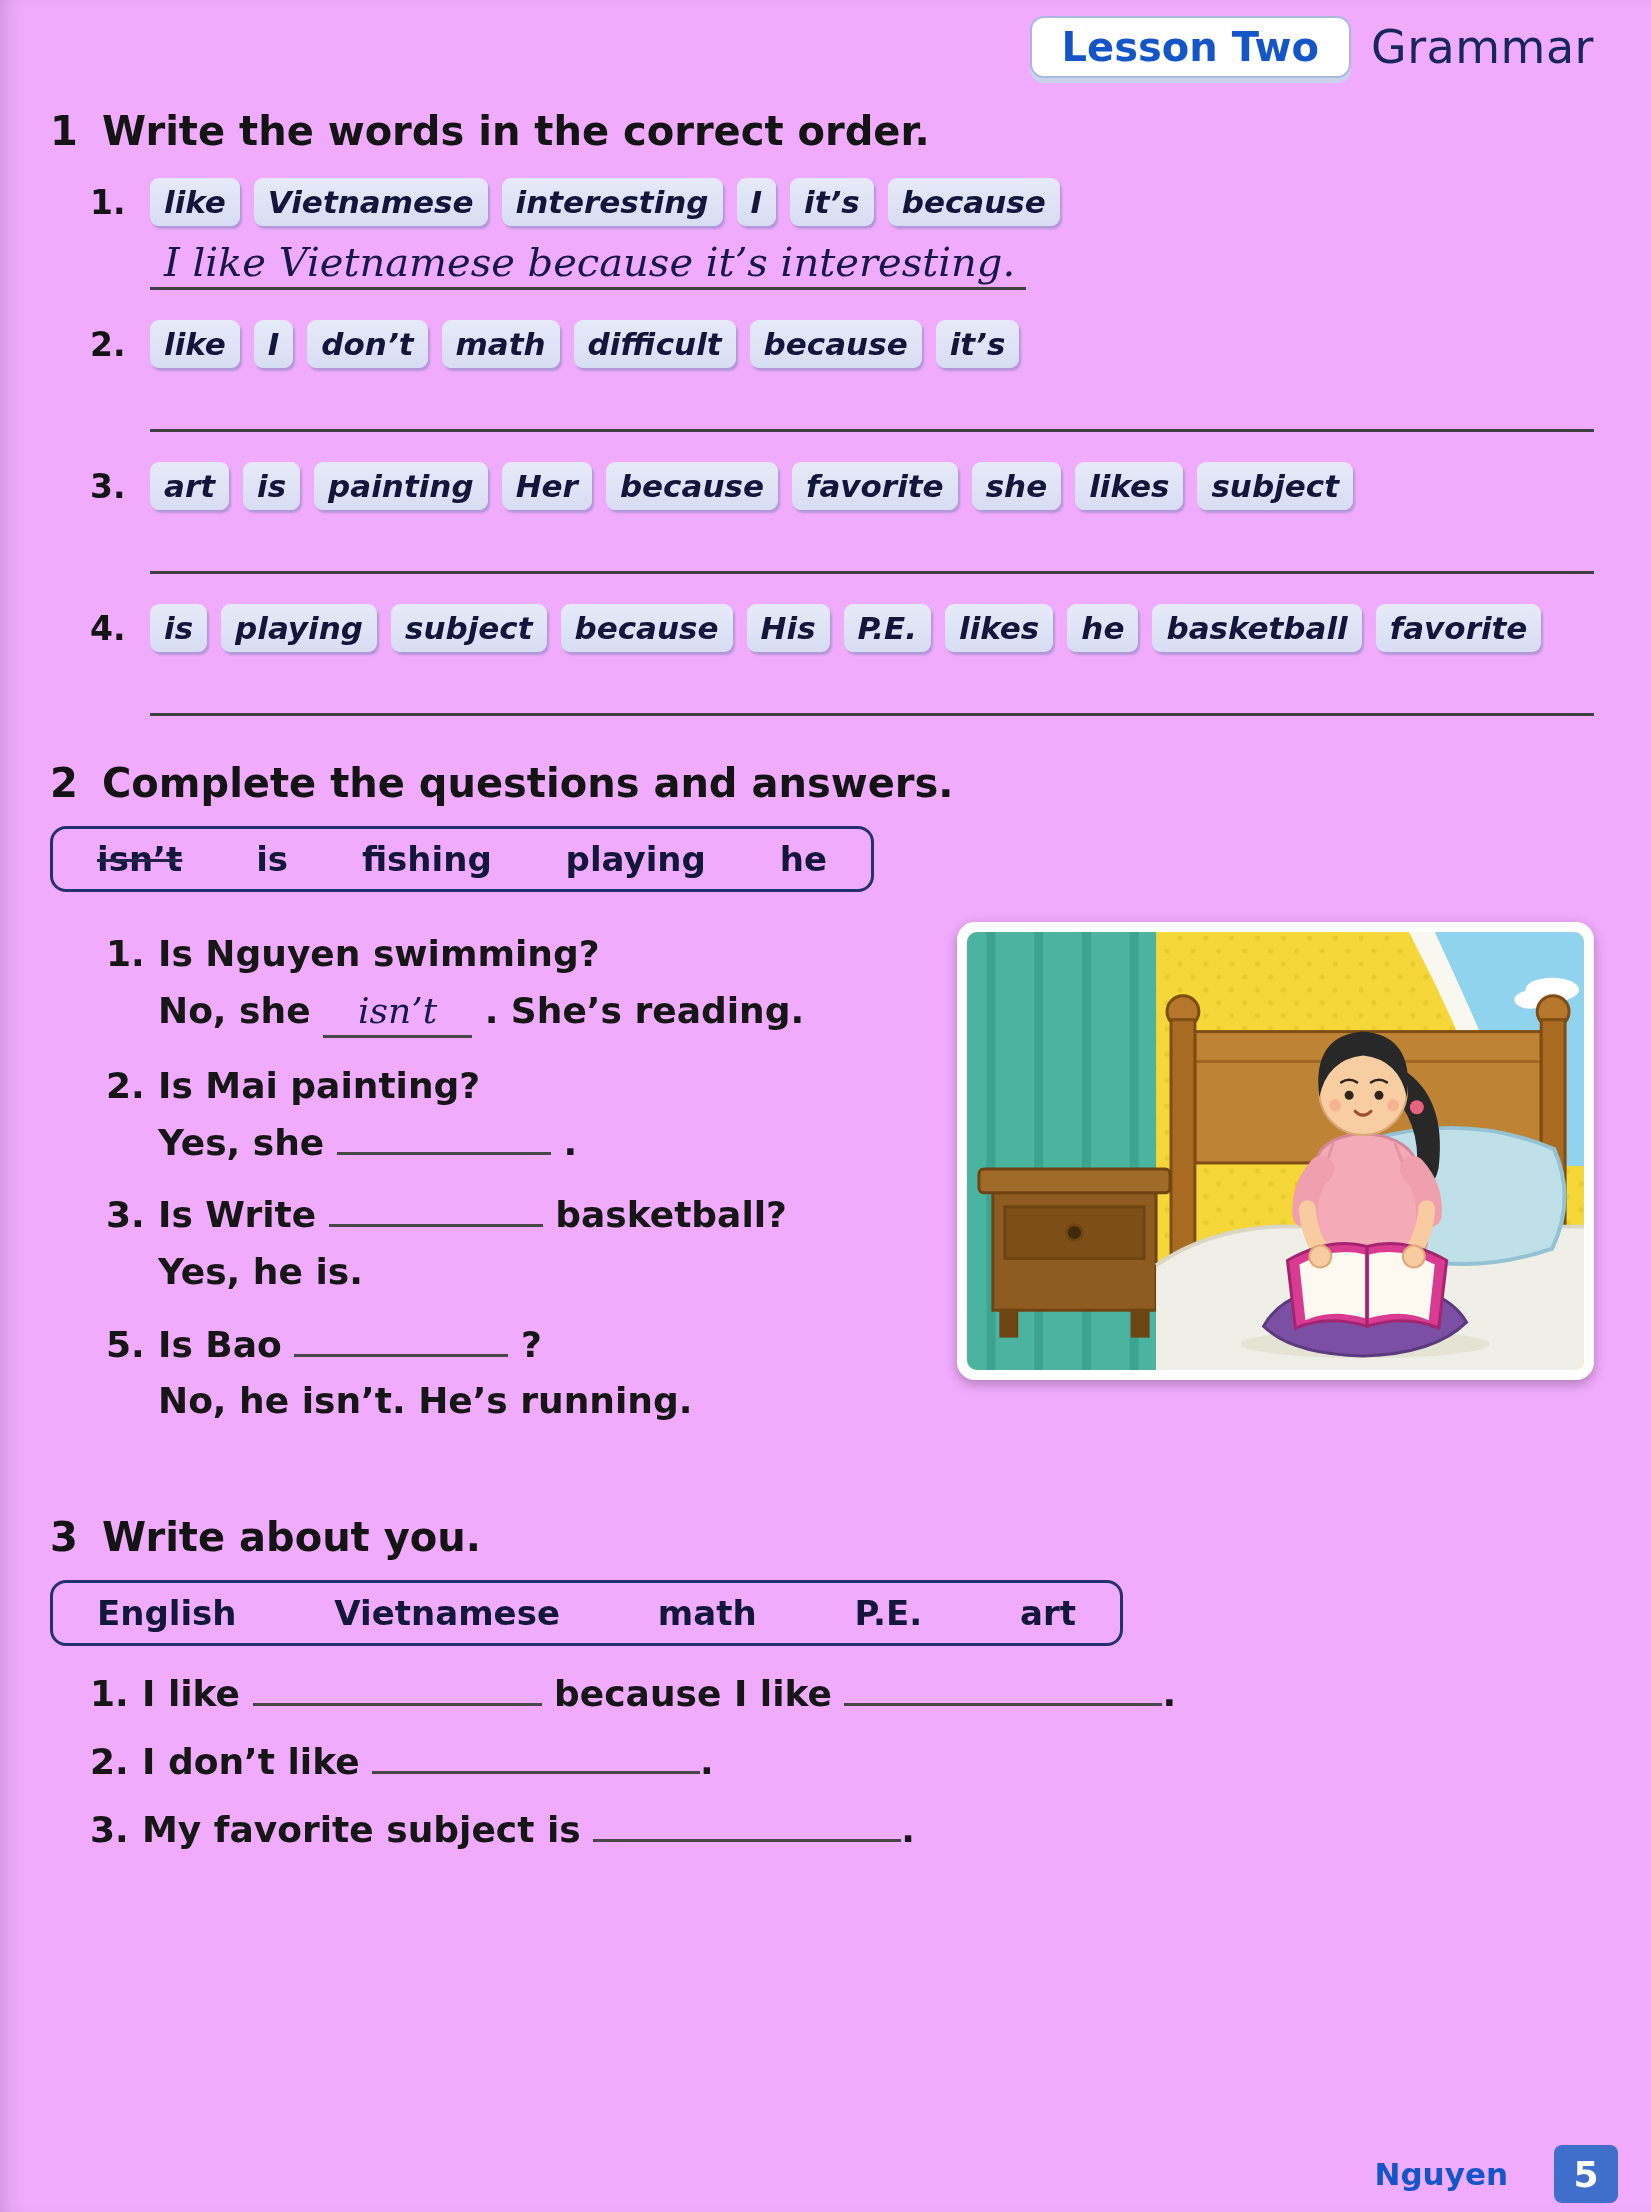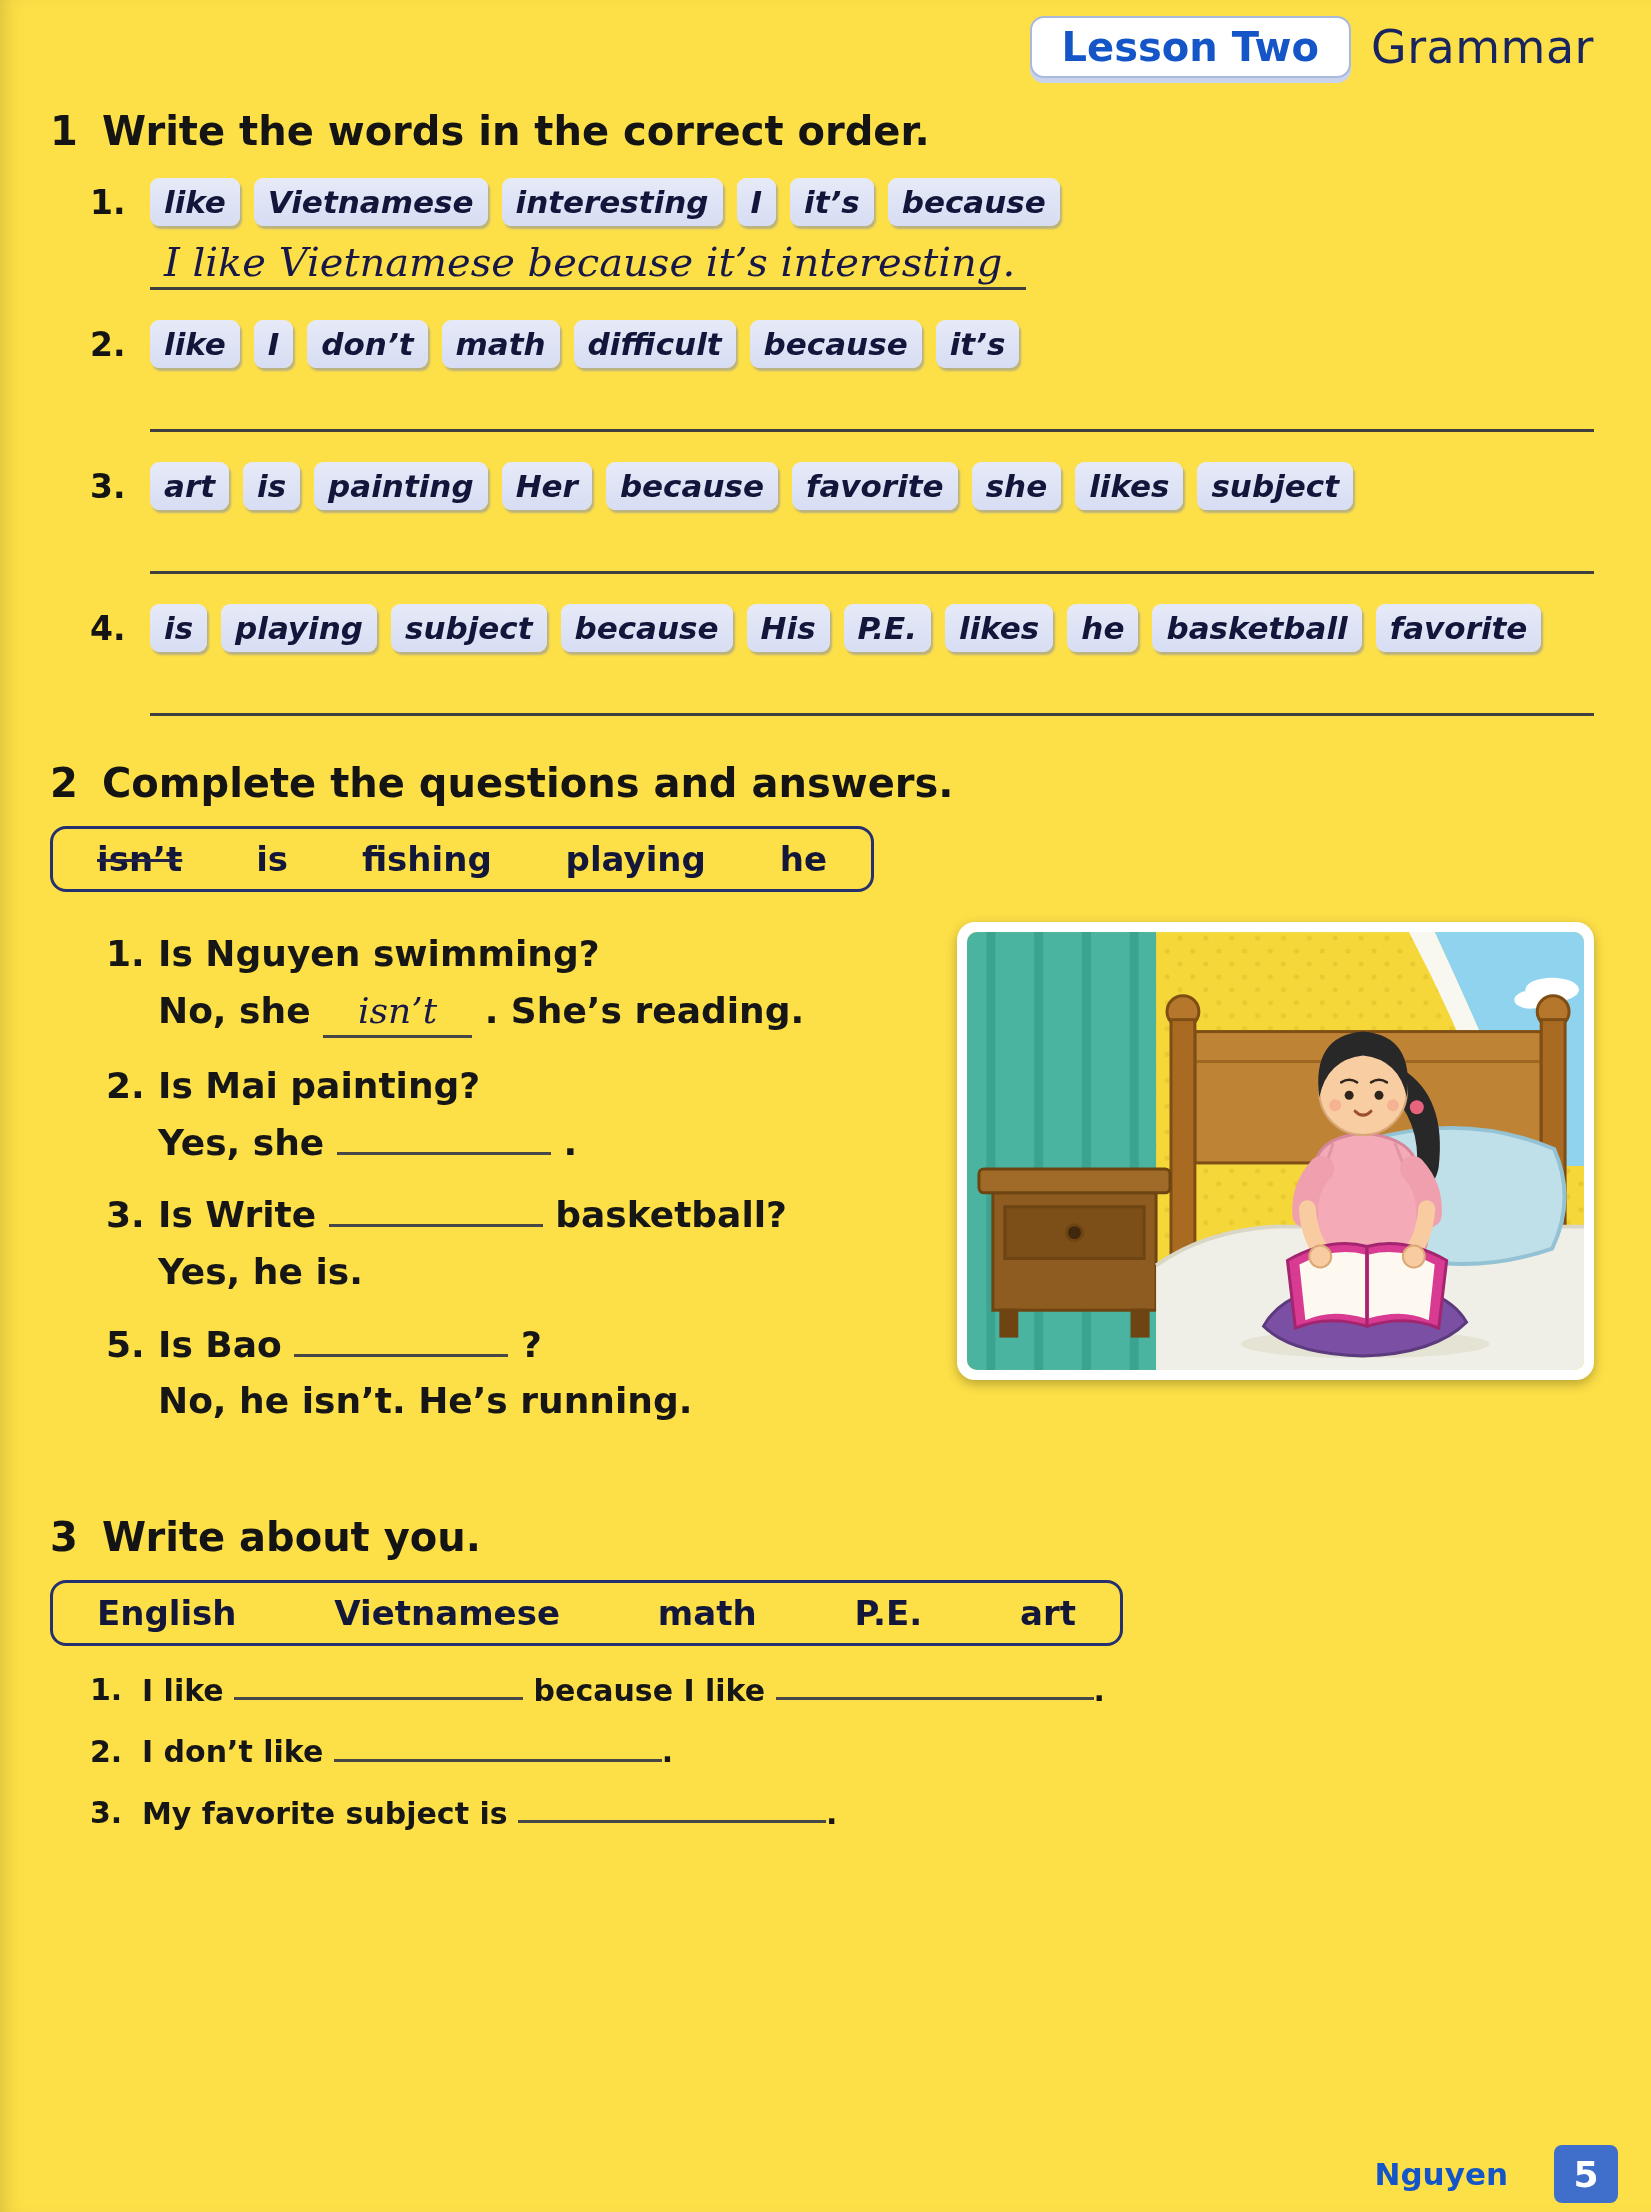--- a/index.html
+++ b/index.html
@@ -3,21 +3,21 @@
 <meta charset="utf-8">
 <style>
   * { margin:0; padding:0; box-sizing:border-box; }
   html,body { background:#d8d8d8; }
   body { font-family:"DejaVu Sans","Liberation Sans",sans-serif; }
 
   .page {
     position:relative;
     width:1652px; height:2213px;
     margin:0 auto;
-    background:#fde047;
+    background:#f0abfc;
     padding:16px 58px 0 50px;
     overflow:hidden;
     box-shadow: inset 16px 0 22px -14px rgba(0,0,0,.18);
   }
 
   
   .header-row { display:flex; justify-content:flex-end; align-items:center; gap:20px; margin-bottom:30px; }
   .lesson-badge {
     background:#ffffff; border:2px solid #a9b9dd; border-radius:14px;
     box-shadow:0 5px 0 #c9d4ec; padding:6px 30px;
@@ -83,21 +83,21 @@
   
   .illus { flex:none; margin-left:24px; }
   .illus-frame {
     background:#ffffff; border-radius:18px; padding:10px;
     box-shadow:0 4px 12px rgba(0,0,0,.28);
   }
   .illus-frame svg { display:block; border-radius:10px; }
 
   
   .sec3 { margin-top:64px; }
-  .s3-item { padding-left:40px; margin-top:26px; font-size:30px; font-weight:bold; color:#161616; }
+  .s3-item { padding-left:40px; margin-top:26px; font-size:36px; font-weight:bold; color:#161616; }
   .s3-num { display:inline-block; width:52px; }
 
   
   .footer { position:absolute; right:34px; bottom:10px; display:flex; align-items:center; gap:46px; }
   .level-label { color:#1456c8; font-weight:bold; font-size:31px; }
   .page-num-badge {
     width:64px; height:58px; background:#3f6fca; border-radius:8px;
     color:#ffffff; font-size:36px; font-weight:bold;
     display:flex; align-items:center; justify-content:center;
   }

